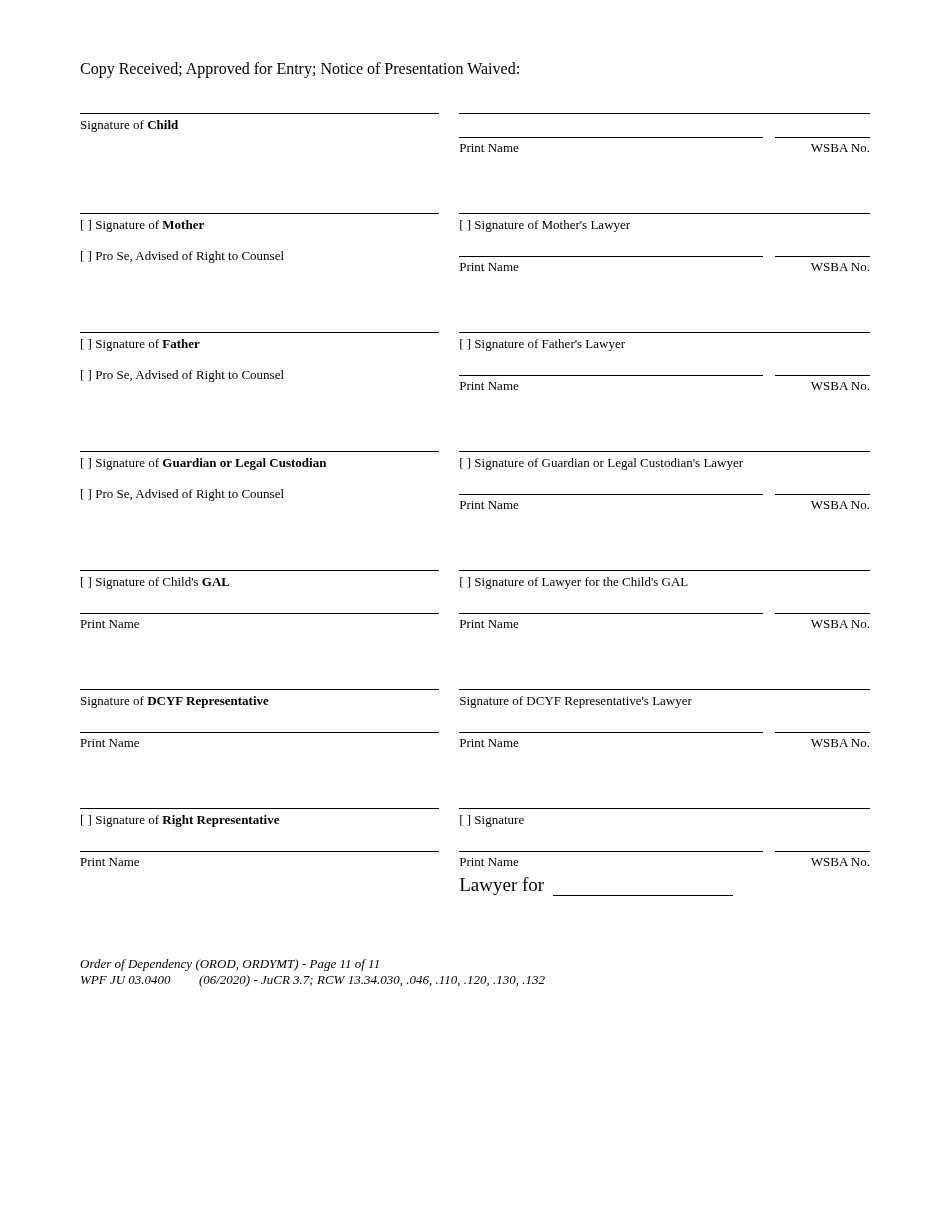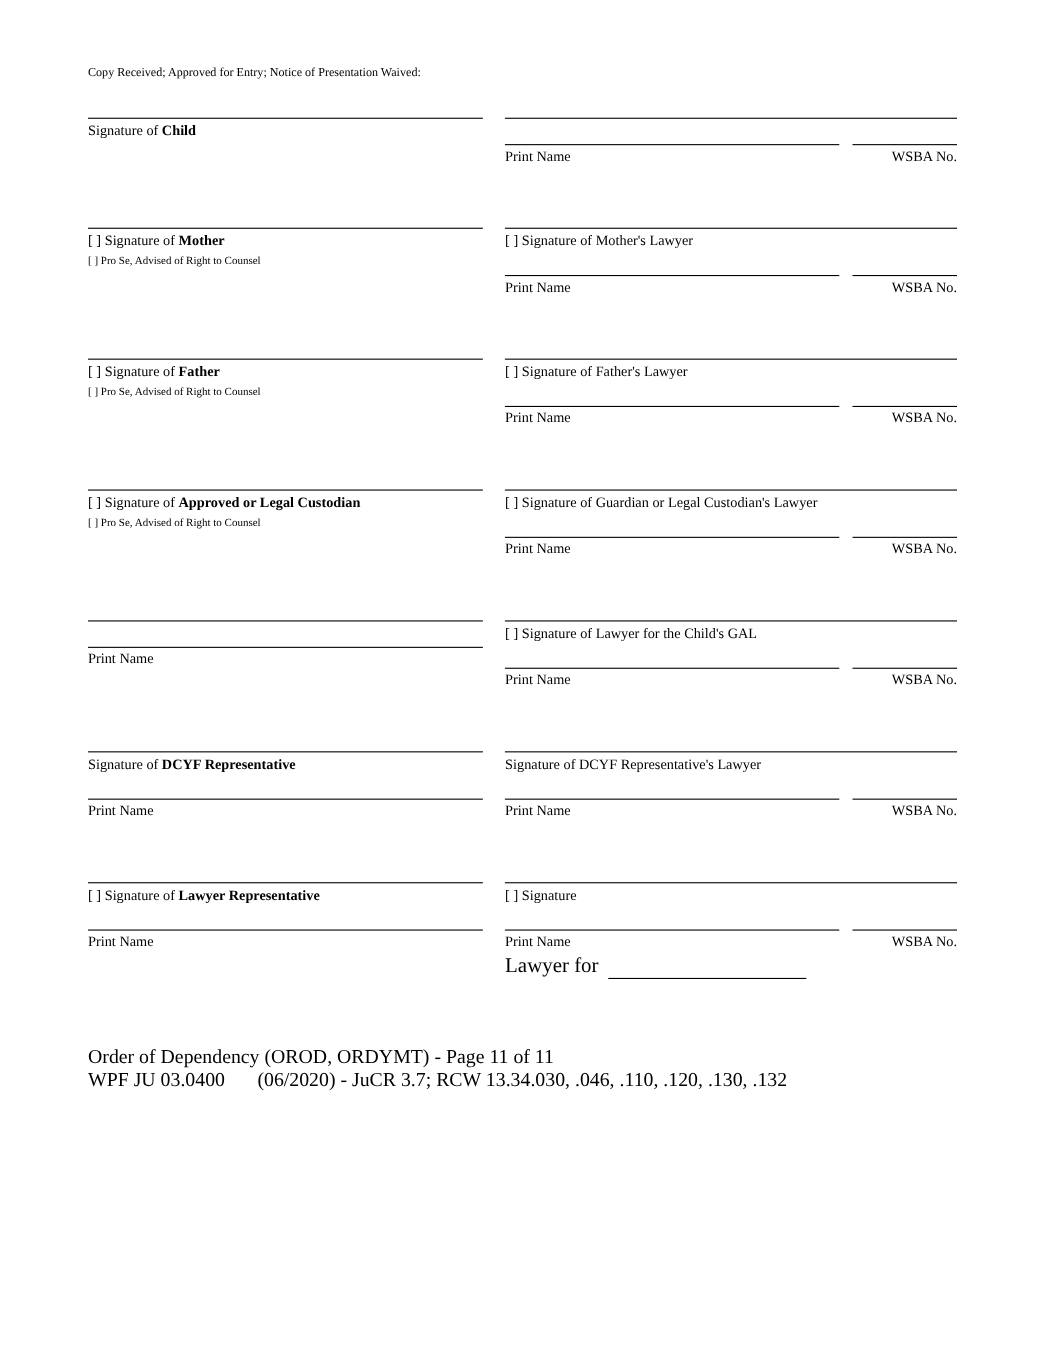--- a/index.html
+++ b/index.html
@@ -17,35 +17,35 @@
       min-height: 1230px;
       padding: 60px 80px 60px 80px;
     }
 
     .page-container {
       width: 100%;
     }
 
     .intro-text {
       margin-bottom: 18px;
-      font-size: 11px;
+      font-size: 16px;
     }
 
     .sig-label {
       font-size: 13px;
       margin-top: 2px;
     }
 
     .sig-label b {
       font-weight: bold;
     }
 
     .sig-label-small {
-      font-size: 10px;
-      margin-top: 5px;
+      font-size: 13px;
+      margin-top: 15px;
     }
 
     
     .two-col {
       display: flex;
       width: 100%;
       gap: 0;
     }
 
     .col-left {
@@ -108,22 +108,23 @@
     .wsba-portion-text {
       font-size: 13px;
       margin-top: 2px;
     }
 
     .footer-block {
       margin-top: 60px;
     }
 
     .footer-text {
-      font-size: 18px;
+      font-size: 13px;
       font-weight: bold;
+      font-style: italic;
     }
 
     .footer-text span {
       font-weight: normal;
     }
 
     .lawyer-for-line {
       display: inline-block;
       border-bottom: 1px solid #000;
       width: 180px;
@@ -215,21 +216,21 @@
       </div>
     </div>
   </div>
 
   <div style="height:20px;"></div>
 
   <div class="section-block">
     <div class="two-col">
       <div class="col-left">
         <div class="sig-line-only"></div>
-        <div class="sig-label">[ ] Signature of <b>Approved or Legal Custodian</b></div>
+        <div class="sig-label">[ ] Signature of <b>Guardian or Legal Custodian</b></div>
         <div class="sig-label-small">[ ] Pro Se, Advised of Right to Counsel</div>
       </div>
       <div class="col-right">
         <div class="sig-line-only"></div>
         <div class="sig-label">[ ] Signature of Guardian or Legal Custodian's Lawyer</div>
         <div class="name-wsba-row">
           <div class="name-portion">
             <div class="name-line"></div>
             <div class="name-text">Print Name</div>
           </div>
@@ -241,20 +242,21 @@
       </div>
     </div>
   </div>
 
   <div style="height:20px;"></div>
 
   <div class="section-block">
     <div class="two-col">
       <div class="col-left">
         <div class="sig-line-only"></div>
+        <div class="sig-label">[ ] Signature of Child's <b>GAL</b></div>
         <div class="name-wsba-row">
           <div class="name-portion">
             <div class="name-line"></div>
             <div class="name-text">Print Name</div>
           </div>
         </div>
       </div>
       <div class="col-right">
         <div class="sig-line-only"></div>
         <div class="sig-label">[ ] Signature of Lawyer for the Child's GAL</div>
@@ -302,21 +304,21 @@
       </div>
     </div>
   </div>
 
   <div style="height:20px;"></div>
 
   <div class="section-block">
     <div class="two-col">
       <div class="col-left">
         <div class="sig-line-only"></div>
-        <div class="sig-label">[ ] Signature of <b>Lawyer Representative</b></div>
+        <div class="sig-label">[ ] Signature of <b>Right Representative</b></div>
         <div class="name-wsba-row">
           <div class="name-portion">
             <div class="name-line"></div>
             <div class="name-text">Print Name</div>
           </div>
         </div>
       </div>
       <div class="col-right">
         <div class="sig-line-only"></div>
         <div class="sig-label">[ ] Signature</div>

